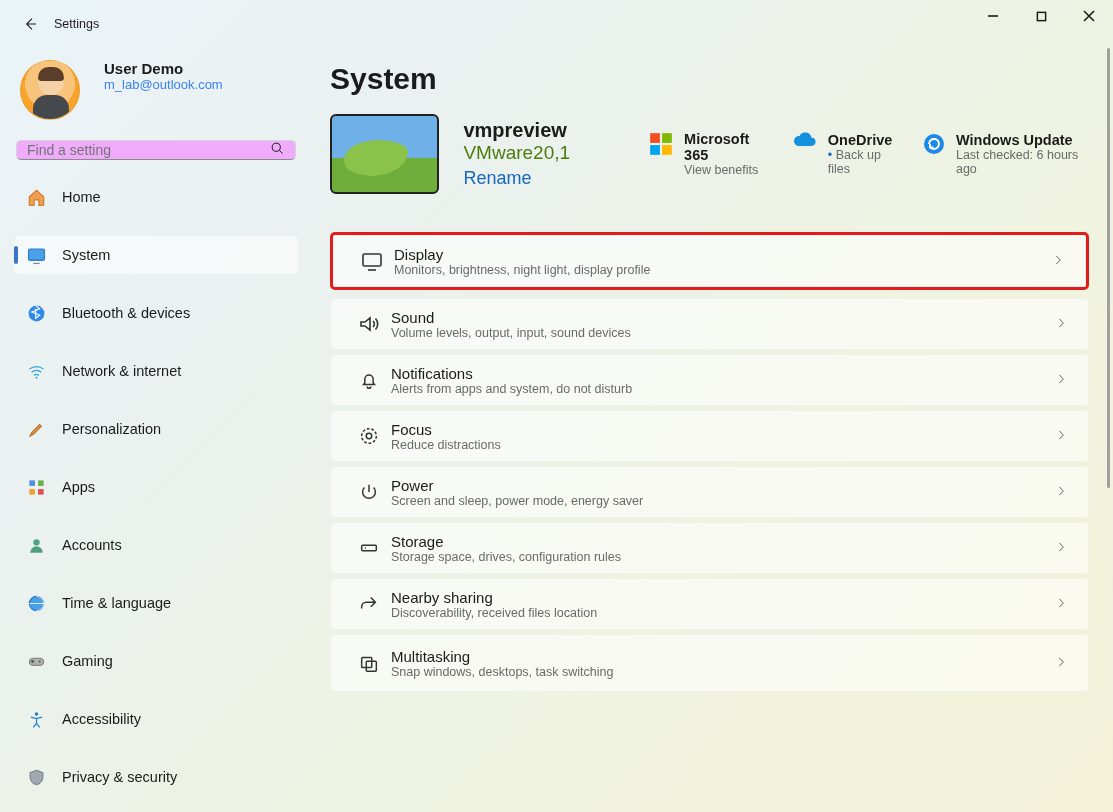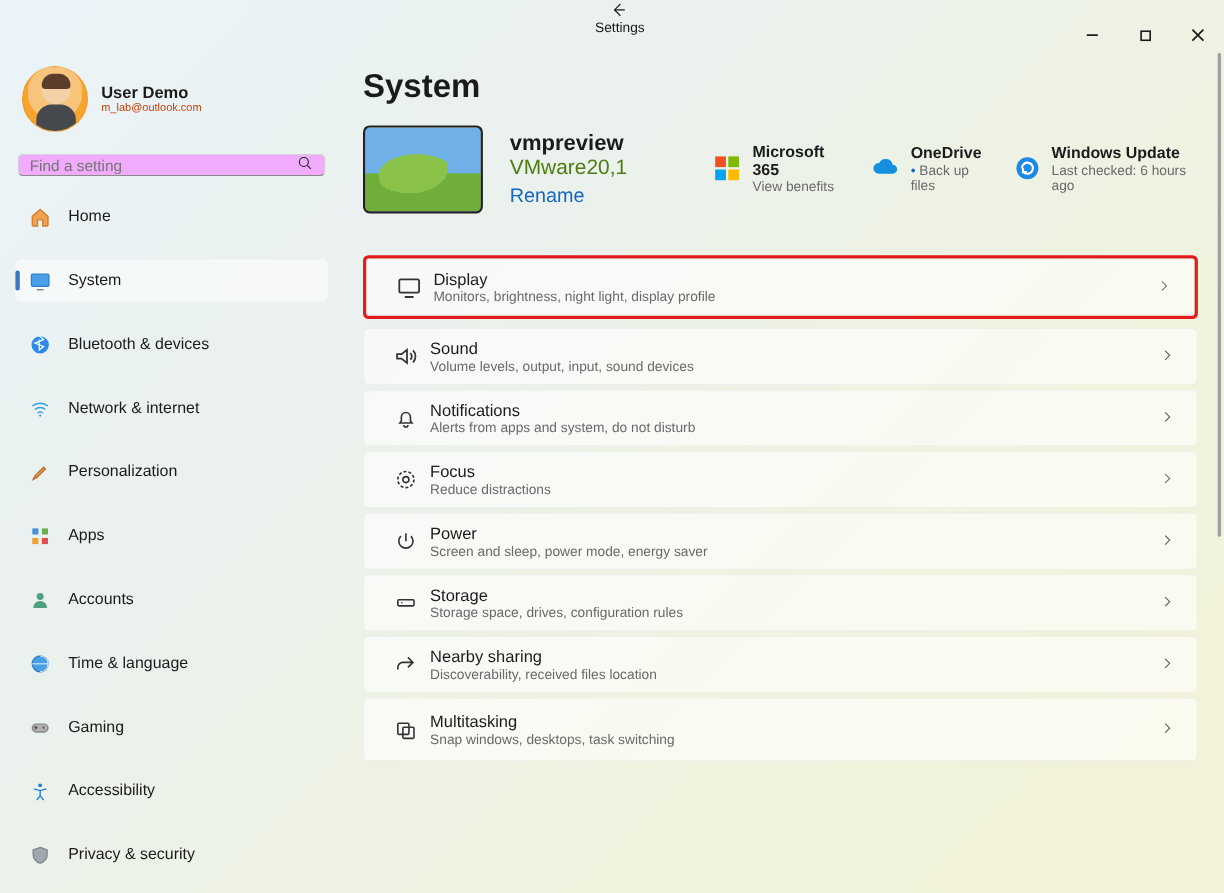--- a/index.html
+++ b/index.html
@@ -2,52 +2,52 @@
 <html><head>
 <meta charset="utf-8">
 <style>
   * { box-sizing: border-box; margin: 0; padding: 0; }
   html, body { width: 1113px; height: 812px; font-family: "Segoe UI", sans-serif; overflow: hidden; }
   body {
     background: linear-gradient(135deg, #eaf3f8 0%, #eaf1ef 30%, #f0f3de 70%, #f3f1d8 100%);
     font-size: 14px; color: #1b1b1b;
   }
   
-  .titlebar { height: 48px; display: flex; align-items: center; padding-left: 10px; flex-direction: column; }
+  .titlebar { height: 48px; display: flex; align-items: center; padding-left: 10px; }
   .titlebar .back { width: 40px; height: 40px; display:flex; align-items:center; justify-content:center; }
   .titlebar .title { font-size: 12.5px; margin-left: 4px; }
   .titlebar .win-controls { margin-left: auto; display: flex; }
   .titlebar .win-controls div { width: 48px; height: 32px; display:flex; align-items:center; justify-content:center; font-size:14px; margin-top:-16px;}
   
   .container { display: flex; height: calc(100% - 48px); }
   .sidebar { width: 312px; padding-left: 14px; padding-right:14px; display:flex; flex-direction:column; gap:0; }
-  .profile { display:flex; align-items:center; gap:12px; padding: 12px 4px 18px 6px; }
+  .profile { display:flex; align-items:flex-start; gap:24px; padding: 12px 4px 18px 6px; }
   .avatar { width:60px; height:60px; border-radius:50%; background: radial-gradient(circle at 50% 40%, #f8c37a 0 55%, #f8a32c 55% 100%); position:relative; overflow:hidden; border:1px solid rgba(0,0,0,0.04);}
   .avatar::before{ content:""; position:absolute; left:17px; top:8px; width:26px; height:26px; background:#f4d2a6; border-radius:50%;}
   .avatar::after{ content:""; position:absolute; left:12px; top:34px; width:36px; height:30px; background:#45494e; border-radius:14px 14px 0 0;}
   .avatar .hair{position:absolute; left:17px; top:6px; width:26px; height:14px; background:#5a3e2b; border-radius:12px 12px 4px 4px;}
   .profile .name { font-weight:600; font-size:15px; }
-  .profile .email { font-size:10px; color:#c2410c; }
+  .profile .email { font-size:13px; color:#3b82f6; }
   .searchbox { height:34px; background:#f0abfc; border:1px solid #d4d4d4; border-bottom:1.5px solid #8a8a8a; border-radius:5px; display:flex; align-items:center; padding:0 10px; margin: 2px 2px 12px 2px;}
   .searchbox input { border:none; outline:none; flex:1; background:transparent; font-size:14px; }
   .nav { display:flex; flex-direction:column; gap:20px; margin-top:6px;}
   .nav-item { height:38px; border-radius:5px; display:flex; align-items:center; gap:16px; padding-left:12px; font-size:14.5px; cursor:pointer; position:relative;}
   .nav-item.selected { background: rgba(255,255,255,0.55); }
   .nav-item.selected::before{ content:""; position:absolute; left:0; top:10px; bottom:10px; width:3.5px; background:#3b75c4; border-radius:3px;}
   .nav-item .ico { width:20px; height:20px; display:flex; align-items:center; justify-content:center;}
   
   .main { flex:1; padding: 10px 24px 0 18px; overflow:hidden; position:relative;}
   .main h1 { font-size:30px; font-weight:600; margin-bottom: 18px; margin-top:4px;}
   .device-row { display:flex; align-items:center; gap: 24px; margin-bottom: 38px; flex-wrap:nowrap;}
   .device-thumb { width:118px; height:80px; border-radius:6px; border:2px solid #222; background: linear-gradient(to bottom, #6fb0e8 0 55%, #6fae3a 55% 100%); position:relative; overflow:hidden;}
   .device-thumb::after{ content:""; position:absolute; left:12px; top:24px; width:70px; height:40px; background: radial-gradient(ellipse at 40% 30%, #8bc34a 0 60%, transparent 60%); border-radius:50%;}
   .device-info .dev-name { font-size:20px; font-weight:600; }
   .device-info .dev-model { font-size:19px; color:#4d7c0f; }
   .device-info .rename { color:#1567c1; font-size:18px; margin-top:4px; display:inline-block; cursor:pointer;}
-  .promo { display:flex; align-items:center; gap:10px; }
+  .promo { display:flex; align-items:flex-start; gap:10px; }
   .promo .ptitle { font-size:14.5px; font-weight:600; }
   .promo .psub { font-size:12.5px; color:#6a6a6a; }
   .promo .psub.dot::before{ content:"• "; color:#1567c1;}
   .cards { display:flex; flex-direction:column; gap:4px;}
   .card { background: rgba(255,255,255,0.58); border:1px solid rgba(0,0,0,0.04); border-radius:5px; height:52px; display:flex; align-items:center; padding:0 20px 0 16px; cursor:pointer;}
   .card .cicon { width:44px; display:flex; align-items:center; justify-content:center; color:#333;}
   .card .ctext .ctitle { font-size:15px; }
   .card .ctext .csub { font-size:12.5px; color:#6a6a6a; }
   .card .chev { margin-left:auto; color:#555; font-size:14px;}
   .highlight { border:3px solid #e21b1b; border-radius:5px; margin-bottom:4px;}

